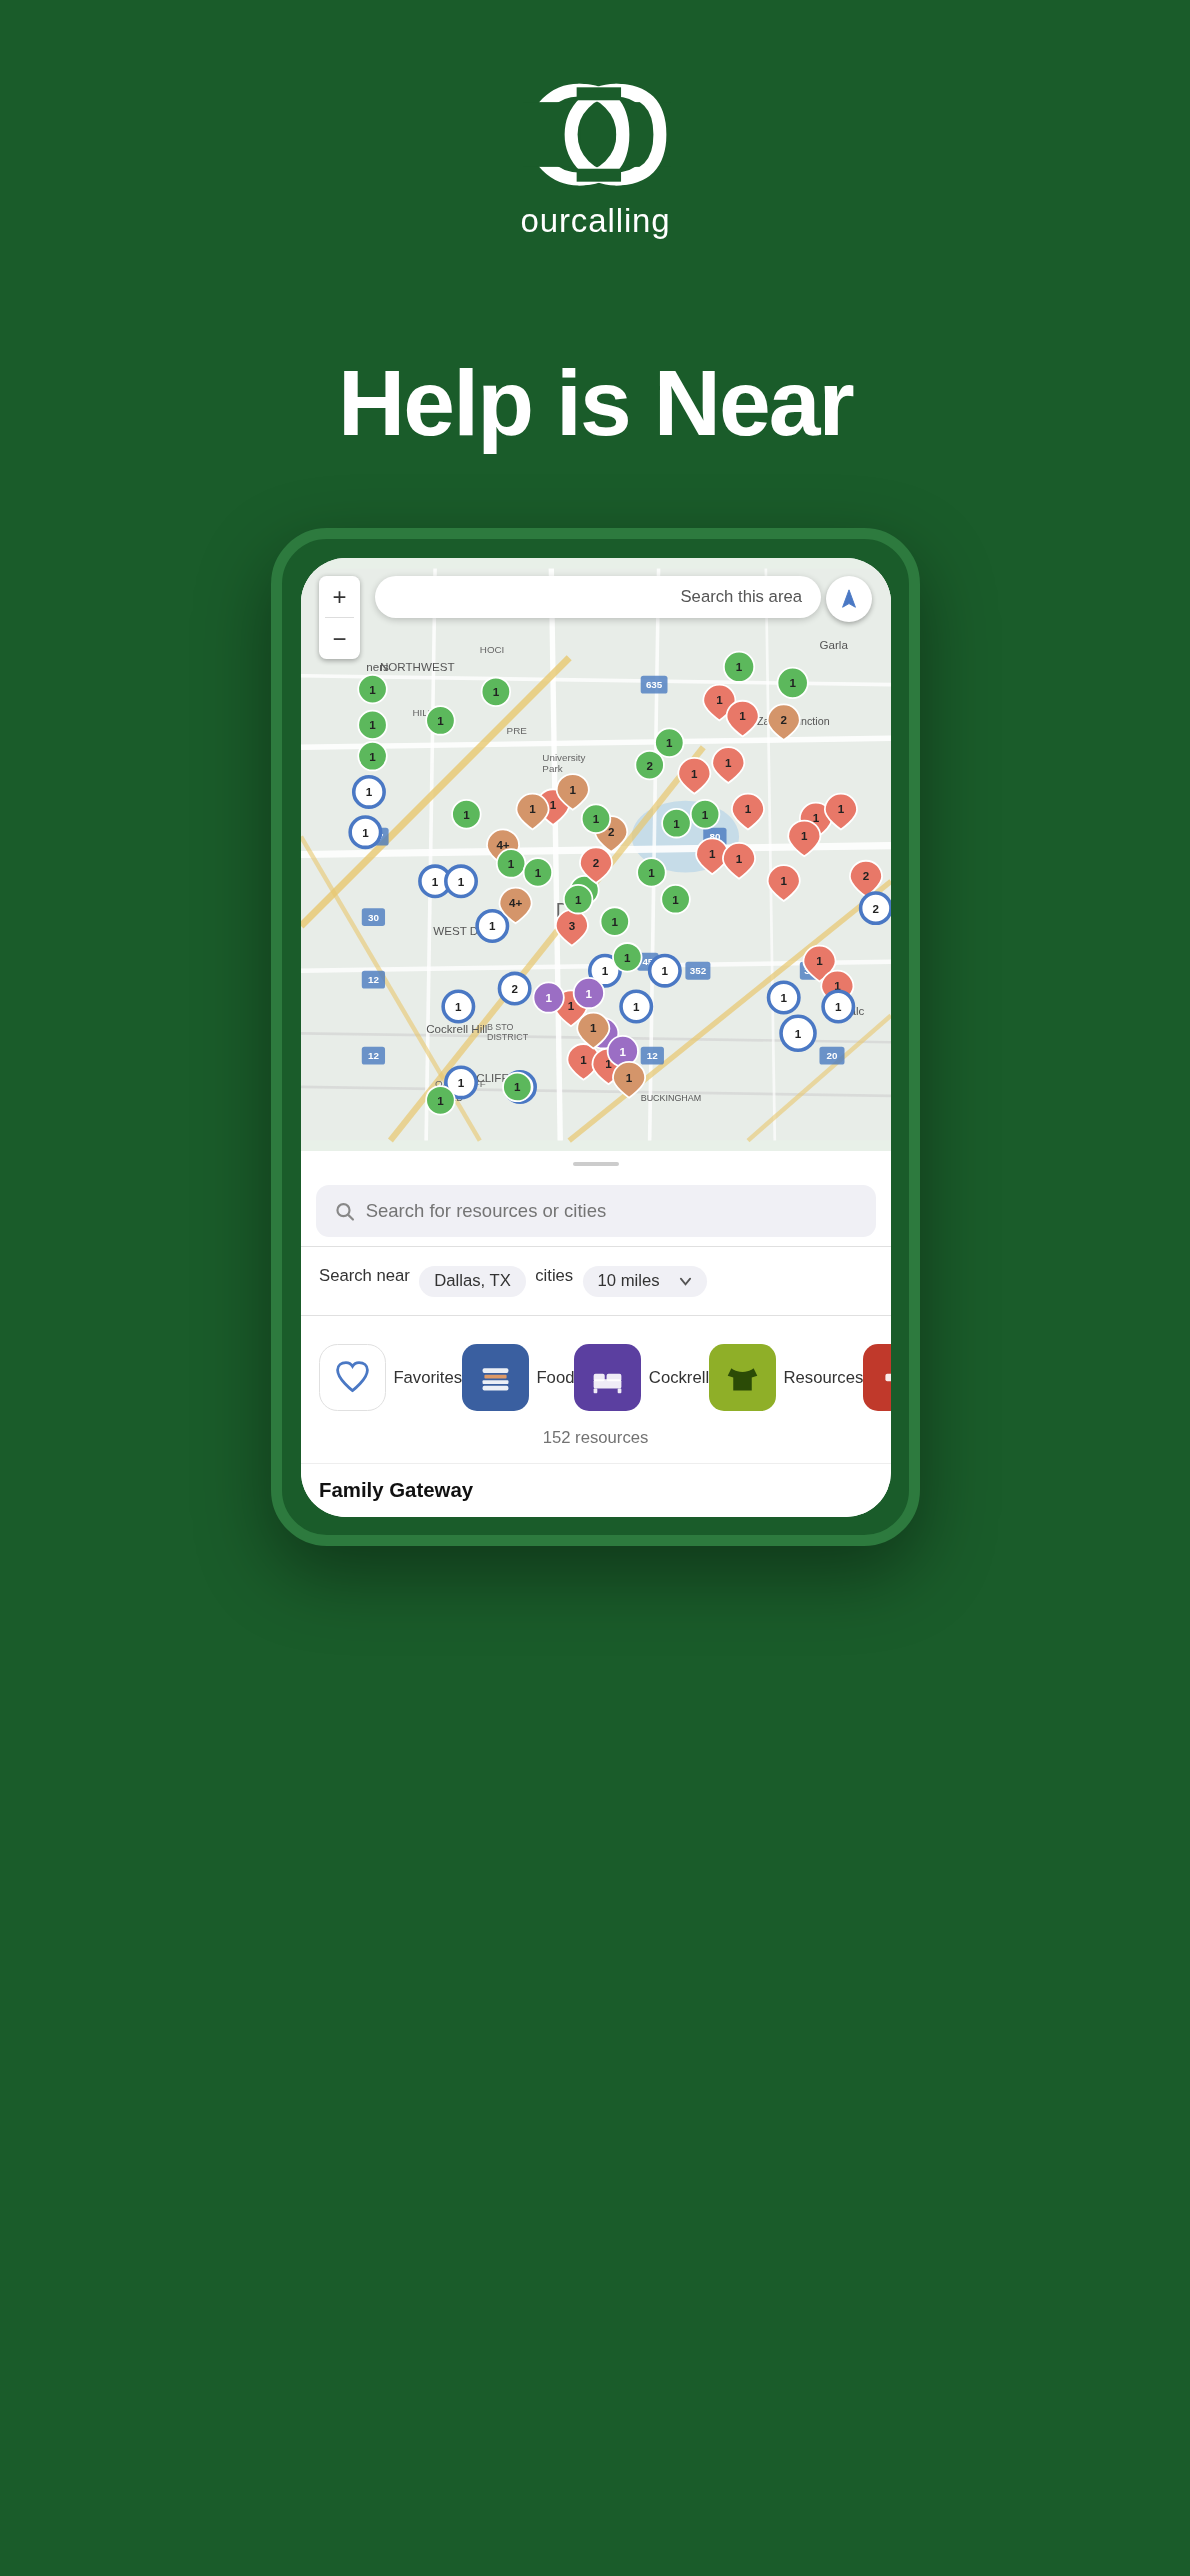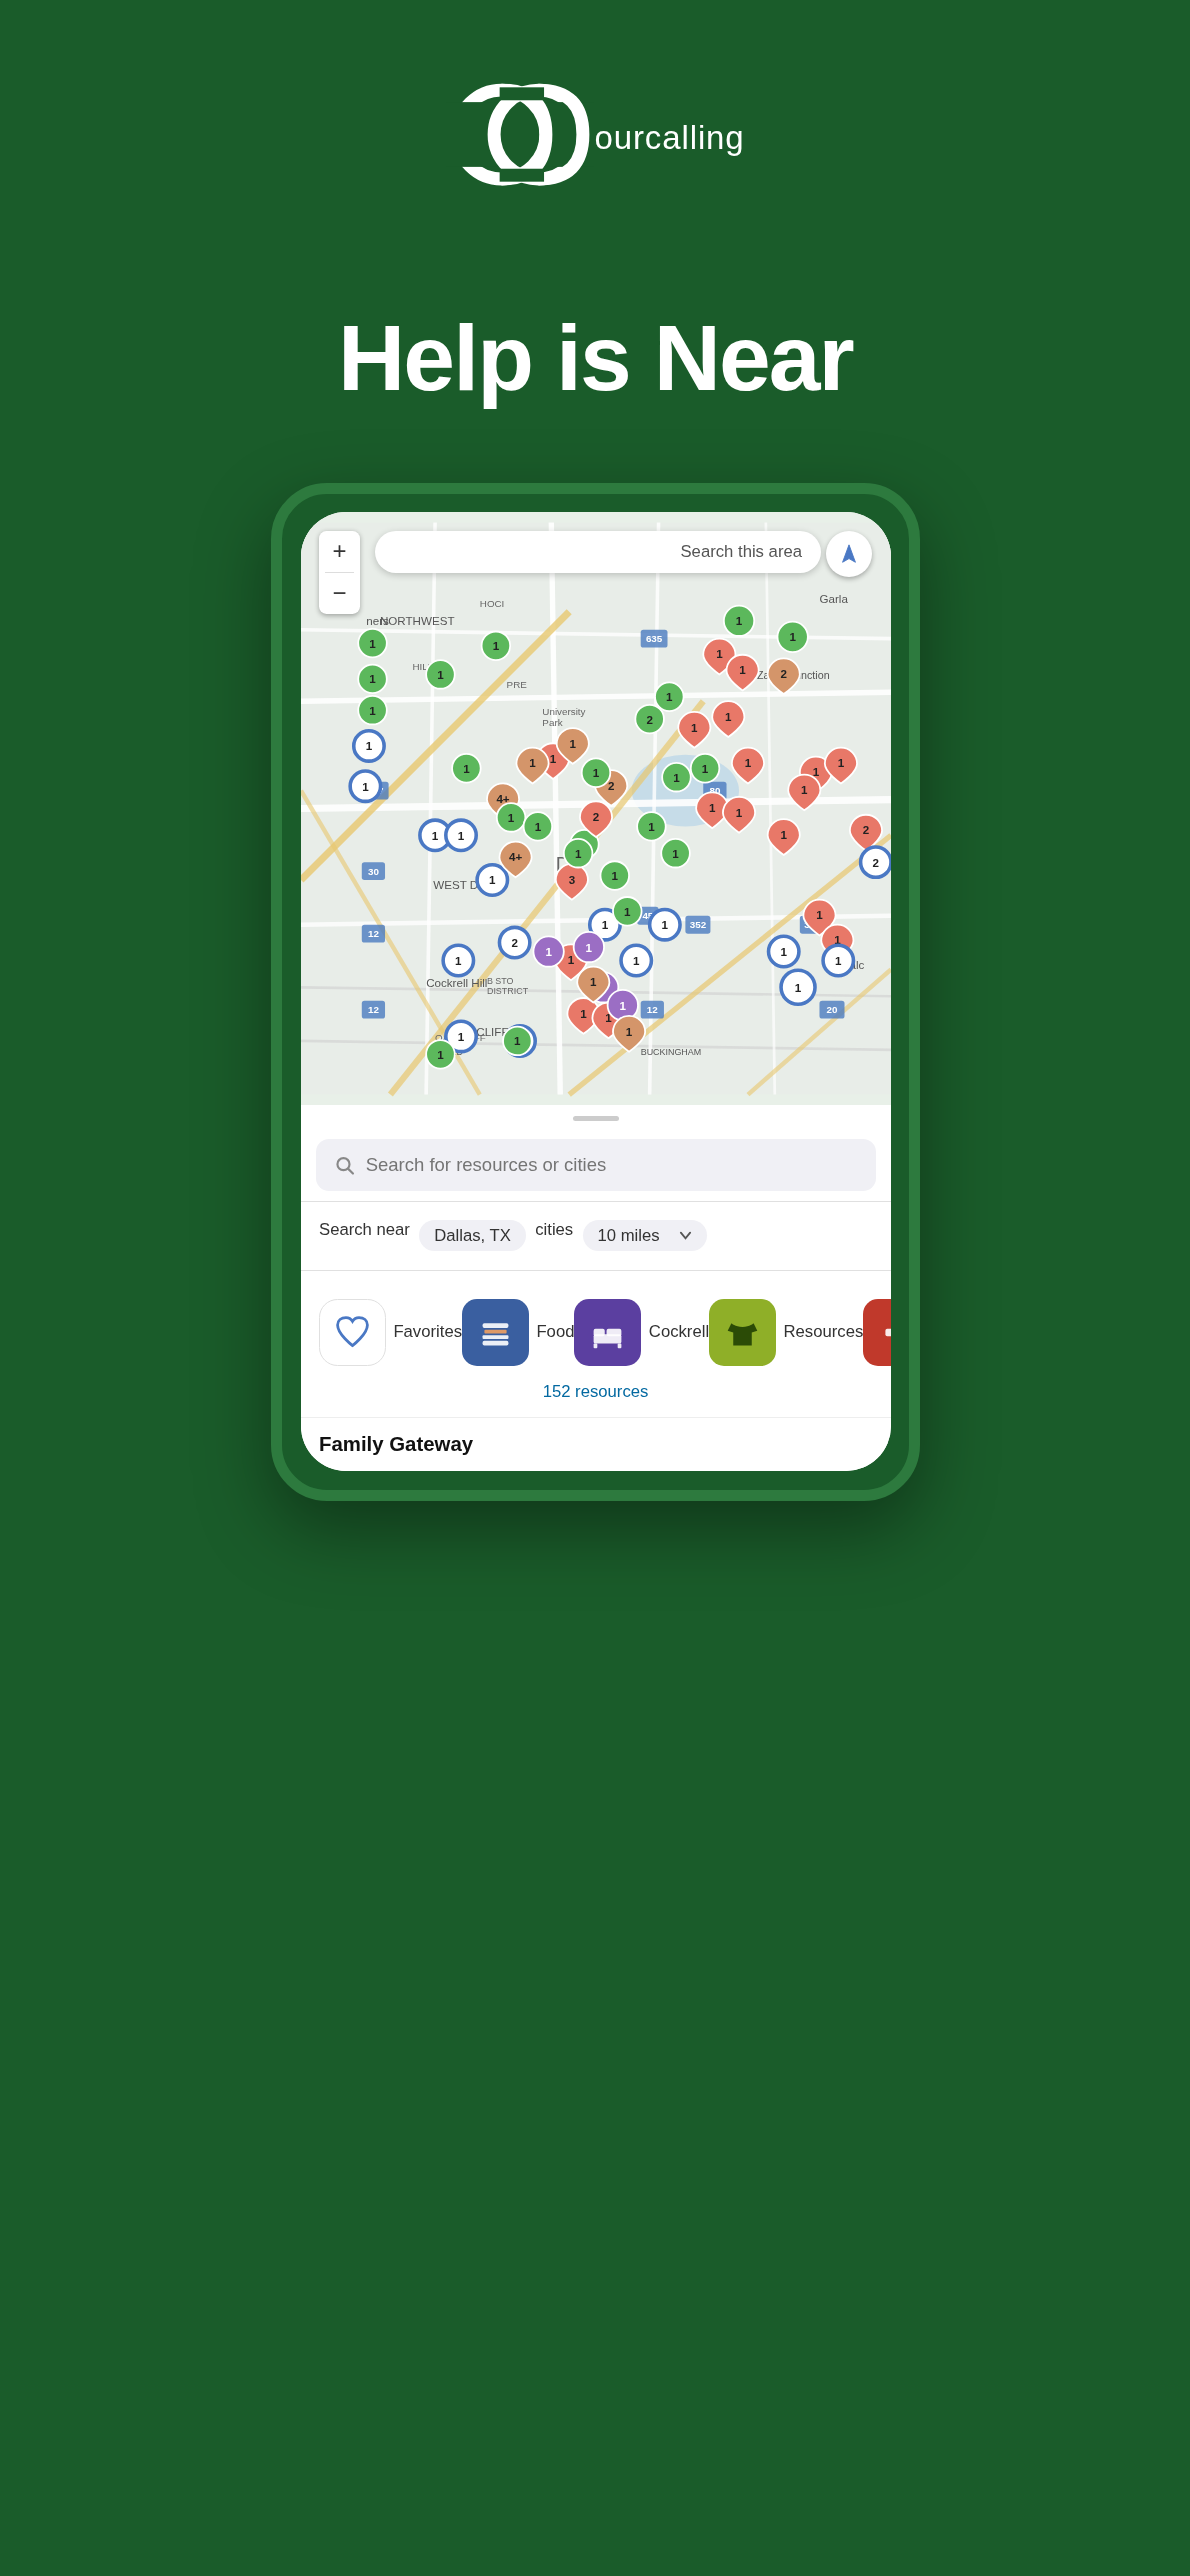--- a/index.html
+++ b/index.html
@@ -17,22 +17,22 @@
     .header {
       display: flex;
       flex-direction: column;
       align-items: center;
       padding-top: 74px;
       padding-bottom: 37px;
     }
 
     .logo-container {
       display: flex;
-      flex-direction: row;
-      align-items: center;
+      flex-direction: column;
+      align-items: flex-end;
       margin-bottom: 18.5px;
     }
 
     .logo-icon {
       width: 148px;
       height: 121px;
       position: relative;
     }
 
     .logo-text {
@@ -227,21 +227,21 @@
     }
 
     .category-label {
       font-size: 16.7px;
       color: #333;
       font-weight: 500;
     }
 
     .resources-count {
       text-align: center;
-      color: #0369a1;
+      color: #737373;
       font-size: 16.7px;
       padding: 7.4px 0 15px;
     }
 
     .result-item {
       padding: 15px 18.5px;
       border-top: 0.9px solid #eee;
     }
 
     .result-title {

